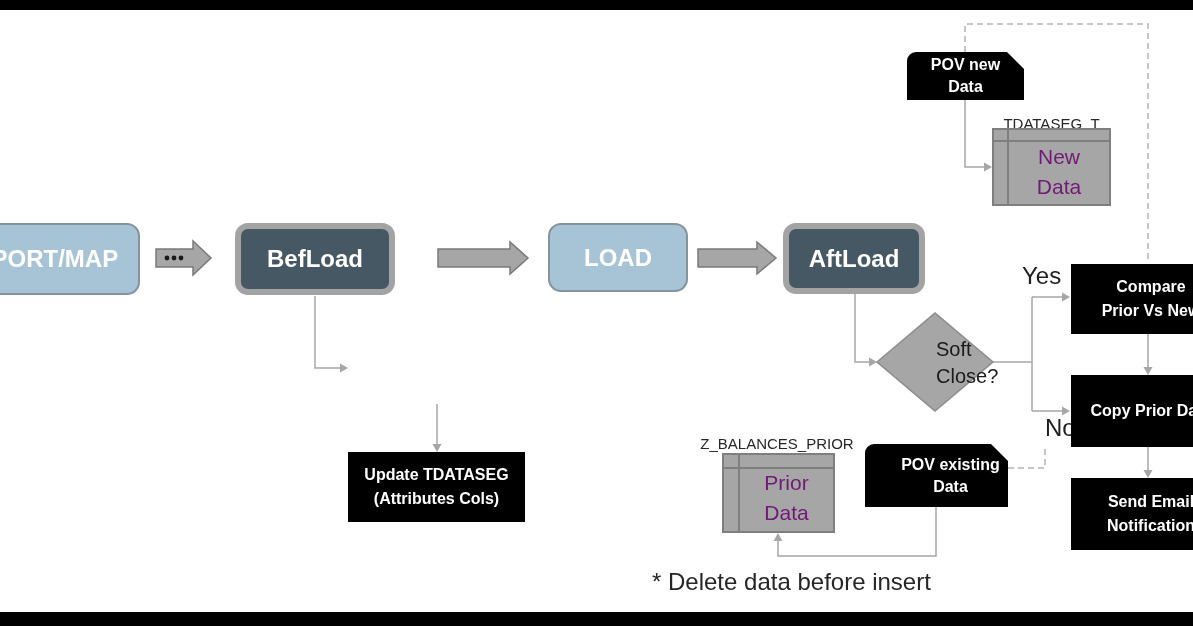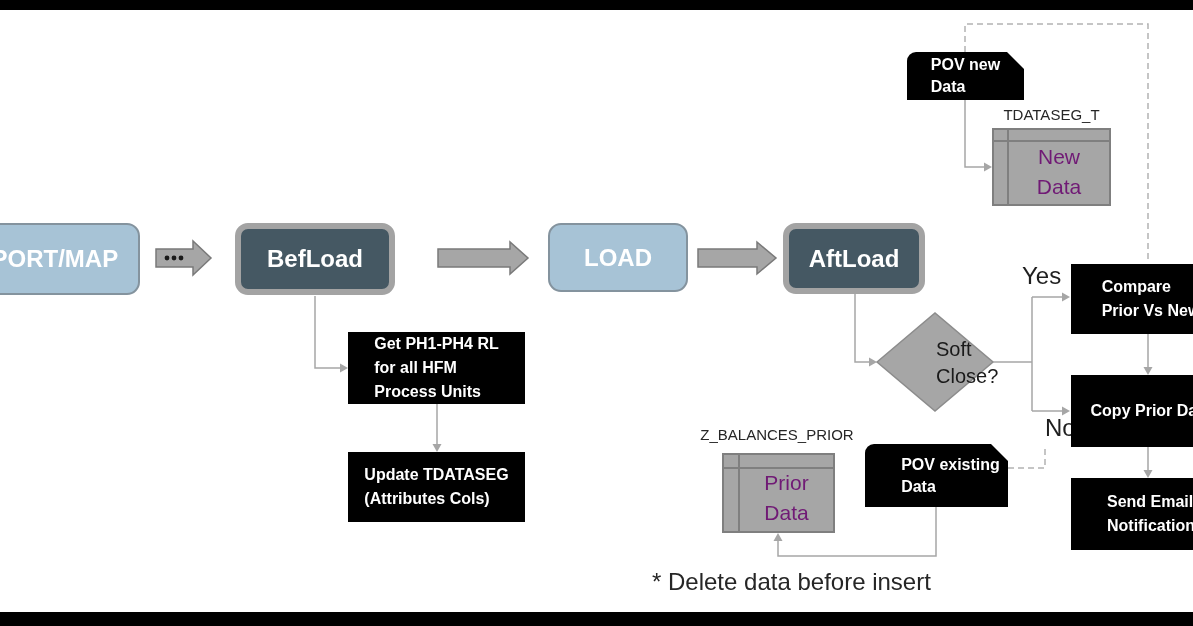--- a/index.html
+++ b/index.html
@@ -5,35 +5,35 @@
   html,body{margin:0;padding:0;background:#fff;}
   #canvas{
     position:relative;width:1193px;height:626px;background:#ffffff;
     overflow:hidden;font-family:"Liberation Sans",sans-serif;
   }
   .bar{position:absolute;left:0;width:100%;background:#000;}
   #bar-top{top:0;height:10px;}
   #bar-bottom{top:612px;height:14px;}
   svg.overlay{position:absolute;left:0;top:0;z-index:1;}
   .node{position:absolute;z-index:2;display:flex;align-items:center;justify-content:center;
-        text-align:left;box-sizing:border-box;white-space:pre-line;}
+        text-align:center;box-sizing:border-box;white-space:pre-line;}
   .stage{color:#fff;font-weight:bold;font-size:24px;border-radius:13px;}
   .stage.blue{background:#a7c3d6;border:2px solid #84939e;}
   .stage.slate{background:#455863;border:6px solid #a3a3a3;}
   .task{background:#000;color:#fff;font-weight:bold;font-size:16px;line-height:24px;}
   .pov{background:#000;color:#fff;font-weight:bold;font-size:16px;line-height:22px;
        border-radius:9px 0 0 0;
        clip-path:polygon(0 0,calc(100% - 17px) 0,100% 17px,100% 100%,0 100%);}
   .tbl{position:absolute;z-index:2;background:#a6a6a6;border:2px solid #7f7f7f;box-sizing:border-box;}
   .tbl .hline{position:absolute;left:0;right:0;height:2px;background:#7f7f7f;}
   .tbl .vline{position:absolute;top:0;bottom:0;width:2px;background:#7f7f7f;}
   .tbl .tlabel{position:absolute;top:10px;bottom:0;display:flex;align-items:center;
        justify-content:center;color:#701a75;font-size:21px;line-height:30px;
        text-align:center;white-space:pre-line;border-radius:16px;}
-  .caption{position:absolute;z-index:2;color:#262626;font-size:15px;text-align:center;white-space:nowrap;}
+  .caption{position:absolute;z-index:2;color:#262626;font-size:15px;text-align:center;white-space:nowrap;margin-top:9px;}
   .plain{position:absolute;z-index:2;color:#1f1f1f;white-space:pre-line;}
   .decision-text{position:absolute;z-index:2;color:#1a1a1a;font-size:20px;line-height:27px;
        white-space:pre-line;text-align:left;}
 </style>
 </head>
 <body>
 
 <div id="canvas">
 
   <div id="bar-top" class="bar"></div>
@@ -82,23 +82,20 @@
     <polygon points="773.5,541 782.5,541 778,533" fill="#a6a6a6"></polygon>
 
     <polyline points="1008,468 1045,468 1045,449" fill="none" stroke="#b3b3b3" stroke-width="1.5" stroke-dasharray="6 4"></polyline>
   </svg>
 
   <div class="node stage blue" style="left:-57px;top:223px;width:197px;height:72px;">IMPORT/MAP</div>
   <div class="node stage slate" style="left:235px;top:223px;width:160px;height:72px;">BefLoad</div>
   <div class="node stage blue" style="left:548px;top:223px;width:140px;height:69px;">LOAD</div>
   <div class="node stage slate" style="left:783px;top:223px;width:142px;height:71px;">AftLoad</div>
 
-  <div class="node task" style="left:348px;top:332px;width:177px;height:72px;">Get PH1-PH4 RL
-for all HFM
-Process Units</div>
   <div class="node task" style="left:348px;top:452px;width:177px;height:70px;">Update TDATASEG
 (Attributes Cols)</div>
 
   <div class="decision-text" style="left:904px;top:336px;margin-left:32px;">Soft
 Close?</div>
   <div class="plain" style="left:1022px;top:262px;font-size:24px;">Yes</div>
   <div class="plain" style="left:1029px;top:414px;font-size:24px;margin-left:16px;">No</div>
 
   <div class="node task" style="left:1071px;top:264px;width:160px;height:70px;">Compare
 Prior Vs New</div>

